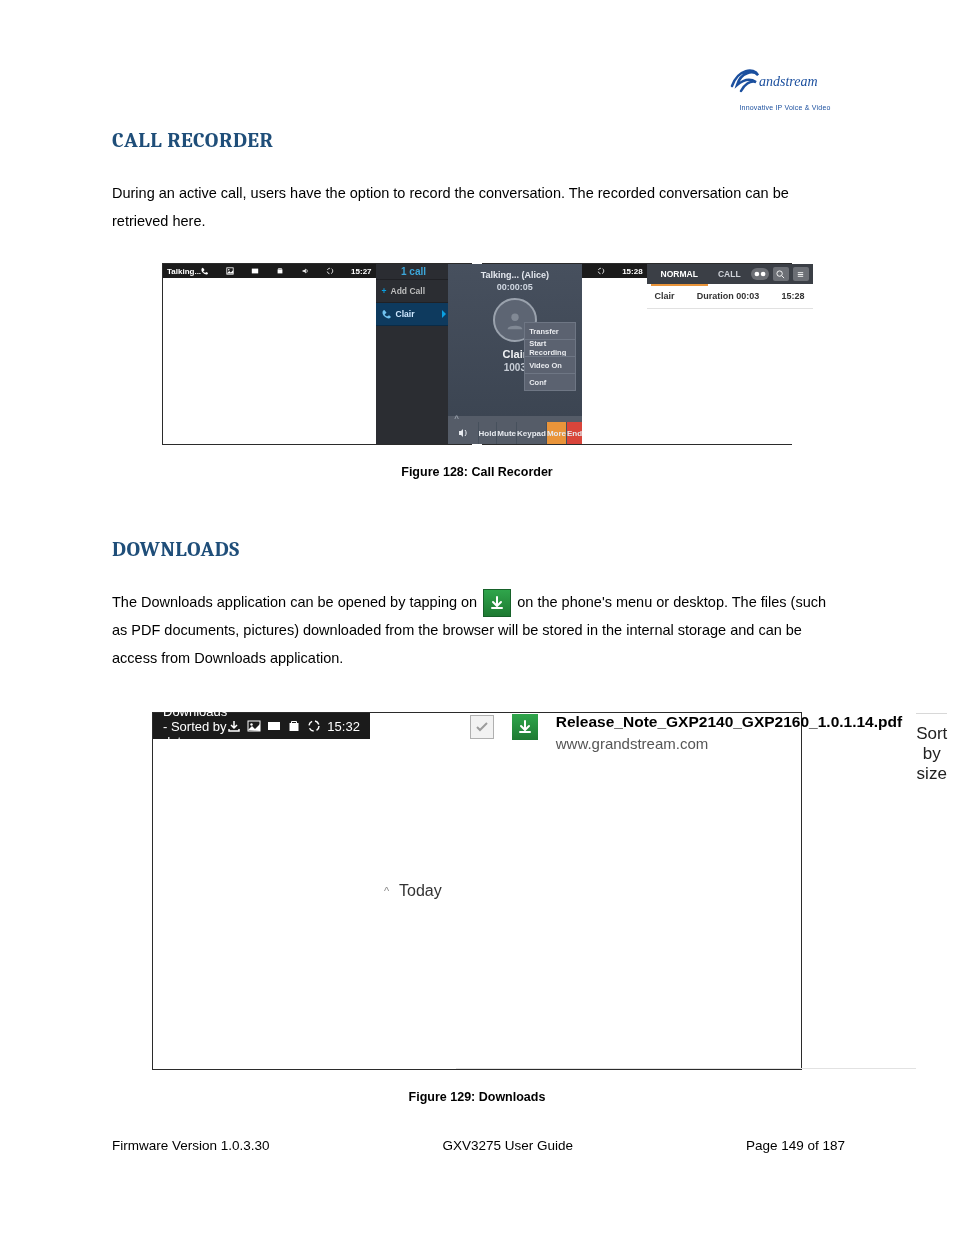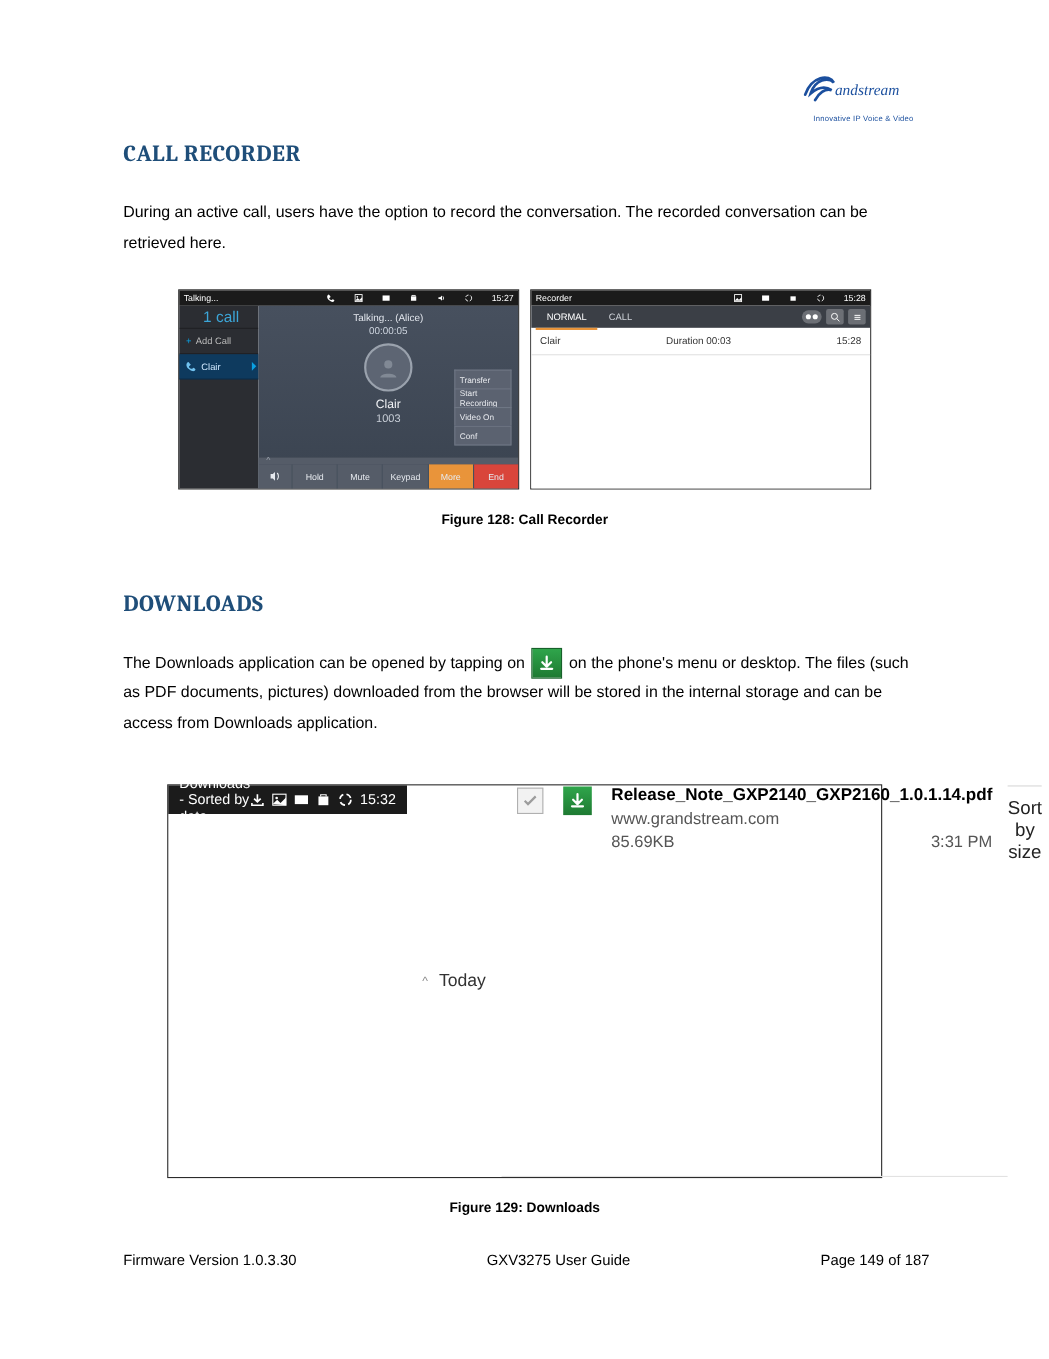--- a/index.html
+++ b/index.html
@@ -99,23 +99,24 @@
     justify-content: center;
     gap: 10px;
     margin-top: 28px;
   }
   .phone {
     width: 310px;
     height: 182px;
     background: #fff;
     font-size: 10px;
     display: flex;
-    flex-direction: column;
+    flex-direction: row;
     border: 1px solid #2b2b2b;
     box-sizing: border-box;
+    font-weight: bold;
   }
   .status-bar {
     height: 14px;
     background: #1b1b1b;
     color: #fff;
     font-size: 8px;
     display: flex;
     align-items: center;
     padding: 0 4px;
     justify-content: space-between;
@@ -158,21 +159,21 @@
     right: 2px;
     top: 50%;
     transform: translateY(-50%);
     border-left: 4px solid #0aa0e1;
     border-top: 4px solid transparent;
     border-bottom: 4px solid transparent;
   }
   .onecall {
     color: #3ca6d8;
     text-align: center;
-    font-size: 14px;
+    font-size: 10px;
     padding: 2px 0 2px 4px;
     border-bottom: 1px solid rgba(0,0,0,.25);
   }
 
   .call-main {
     flex: 1;
     background: linear-gradient(#47505e, #3a4350);
     position: relative;
     color: #e3e7ee;
     display: flex;
@@ -609,24 +610,20 @@
       </div>
       <div class="dl-file-icon">
         <svg viewBox="0 0 16 16">
             <path d="M8 2v7M4 7l4 4 4-4" stroke="#fff" stroke-width="2" fill="none" stroke-linecap="round" stroke-linejoin="round"></path>
             <line x1="3" y1="13" x2="13" y2="13" stroke="#fff" stroke-width="2" stroke-linecap="round"></line>
           </svg>
       </div>
       <div class="dl-file-info">
         <div class="dl-file-name">Release_Note_GXP2140_GXP2160_1.0.1.14.pdf</div>
         <div class="dl-file-src">www.grandstream.com</div>
-        <div class="dl-file-meta">
-          <span>85.69KB</span>
-          <span>3:31 PM</span>
-        </div>
       </div>
     </div>
 
     <div class="dl-spacer"></div>
     <div class="dl-sort-row">Sort by size</div>
   </div>
   <div class="figure-caption">Figure 129: Downloads</div>
 
   <div class="footer">
     <span>Firmware Version 1.0.3.30</span>

